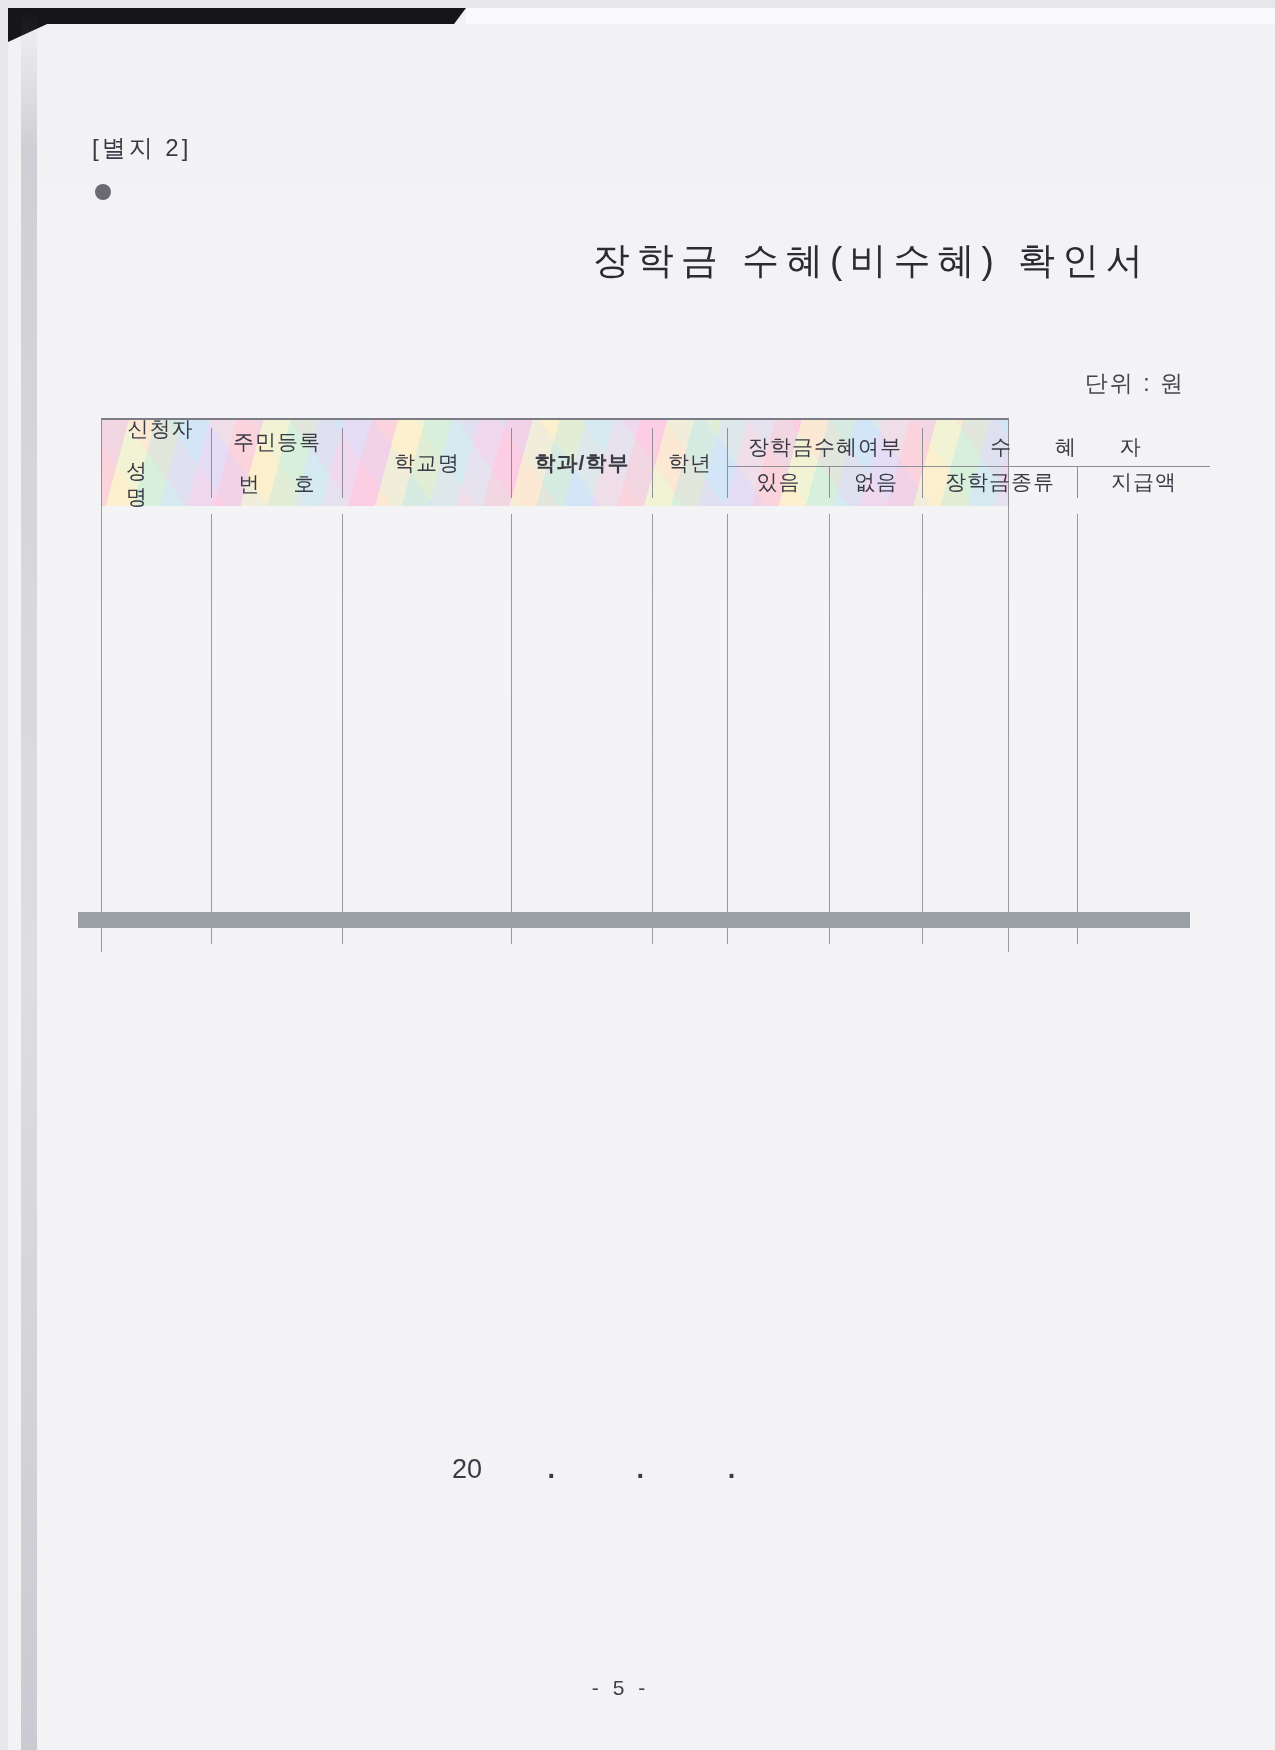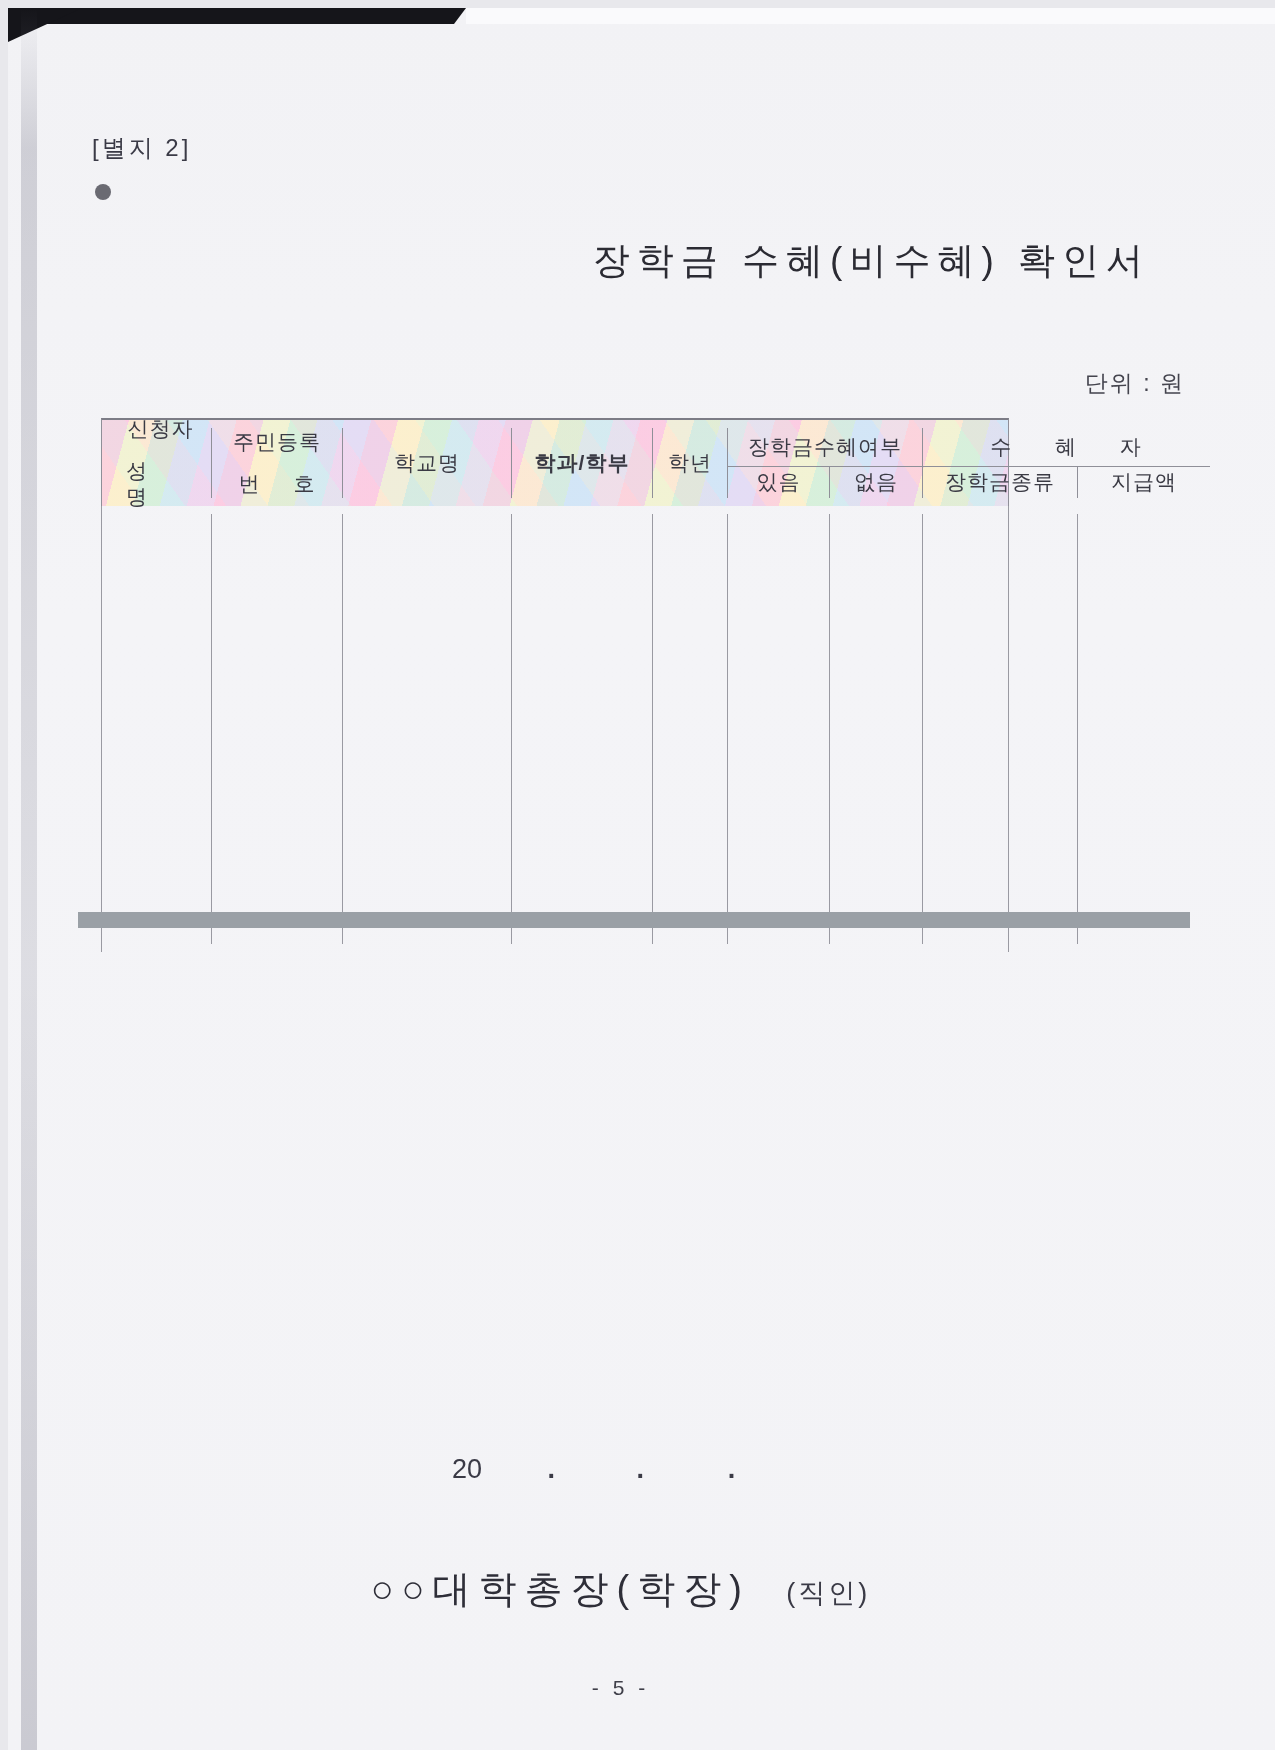--- a/index.html
+++ b/index.html
@@ -150,20 +150,16 @@
   </div>
   <div class="bottom-rule"></div>
 
   <div class="date-line">
     <span class="yr">20</span>
     <span class="dot d1">.</span>
     <span class="dot d2">.</span>
     <span class="dot d3">.</span>
   </div>
 
-  <div class="signature">
-    <span class="issuer">○○대학총장(학장)</span>
-    <span class="seal">(직인)</span>
-  </div>
 
   <div class="page-num">- 5 -</div>
 
 </div>
 
 </body></html>

